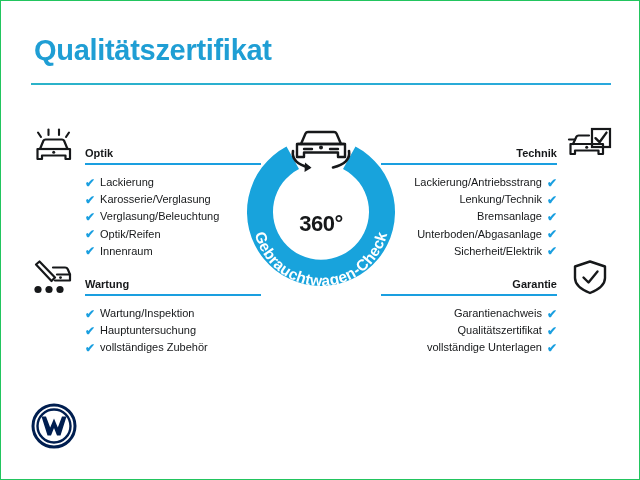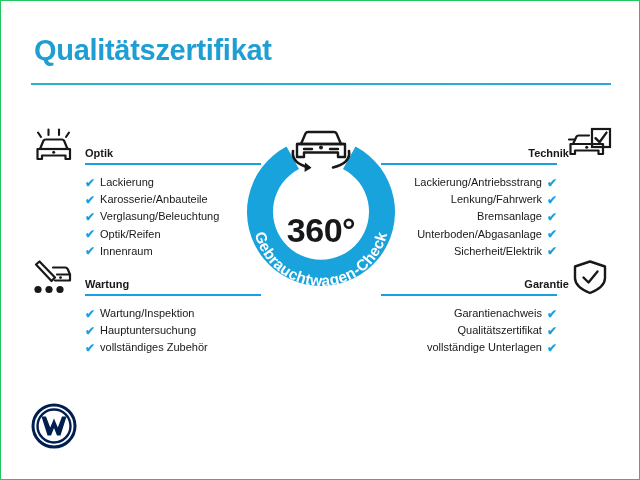--- a/index.html
+++ b/index.html
@@ -52,21 +52,21 @@
   }
   .sec-title {
     position: absolute;
     bottom: 6px;
     font-size: 11px;
     font-weight: bold;
     color: #16181a;
     white-space: nowrap;
   }
   .left .sec-title  { left: 56px; }
-  .right .sec-title { right: 44px; }
+  .right .sec-title { right: 56px; }
 
   .sec-rule {
     position: absolute;
     height: 2px;
     background: #1a9fe0;
     bottom: 0;
   }
   .left .sec-rule  { left: 56px;  right: 0; }
   .right .sec-rule { right: 56px; left: 0; }
 
@@ -118,21 +118,21 @@
     width: 184px;
     height: 184px;
   }
   #badge svg { display: block; width: 100%; height: 100%; overflow: visible; }
   #badge-degrees {
     position: absolute;
     left: 0;
     top: 92px;
     width: 184px;
     text-align: center;
-    font-size: 34px;
+    font-size: 22px;
     font-weight: bold;
     color: #16181a;
     letter-spacing: -0.5px;
   }
 
   
   #footer {
     position: absolute;
     left: 30px;
     top: 402px;
@@ -179,21 +179,21 @@
       <div class="sec-title">Optik</div>
       <div class="sec-rule"></div>
     </div>
     <ul class="check-list">
       <li>
         <span class="tick">✔</span>
         <span class="item-label">Lackierung</span>
       </li>
       <li>
         <span class="tick">✔</span>
-        <span class="item-label">Karosserie/Anbauteile</span>
+        <span class="item-label">Karosserie/Verglasung</span>
       </li>
       <li>
         <span class="tick">✔</span>
         <span class="item-label">Verglasung/Beleuchtung</span>
       </li>
       <li>
         <span class="tick">✔</span>
         <span class="item-label">Optik/Reifen</span>
       </li>
       <li>
@@ -220,21 +220,21 @@
       </div>
       <div class="sec-title">Technik</div>
       <div class="sec-rule"></div>
     </div>
     <ul class="check-list">
       <li>
         <span class="item-label">Lackierung/Antriebsstrang</span>
         <span class="tick">✔</span>
       </li>
       <li>
-        <span class="item-label">Lenkung/Fahrwerk</span>
+        <span class="item-label">Lenkung/Technik</span>
         <span class="tick">✔</span>
       </li>
       <li>
         <span class="item-label">Bremsanlage</span>
         <span class="tick">✔</span>
       </li>
       <li>
         <span class="item-label">Unterboden/Abgasanlage</span>
         <span class="tick">✔</span>
       </li>

